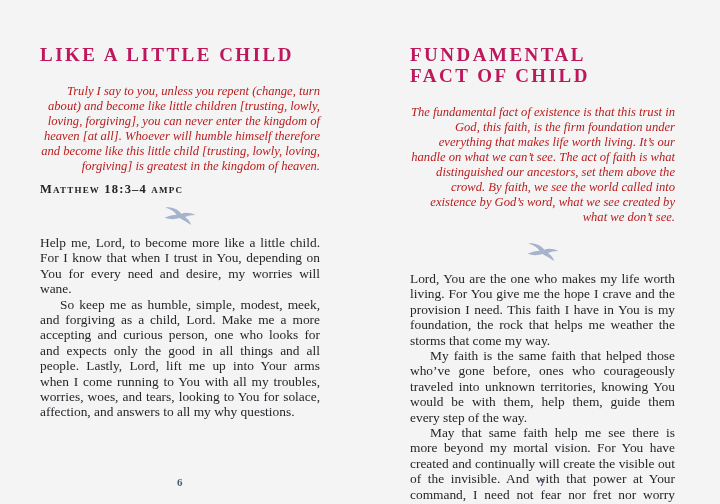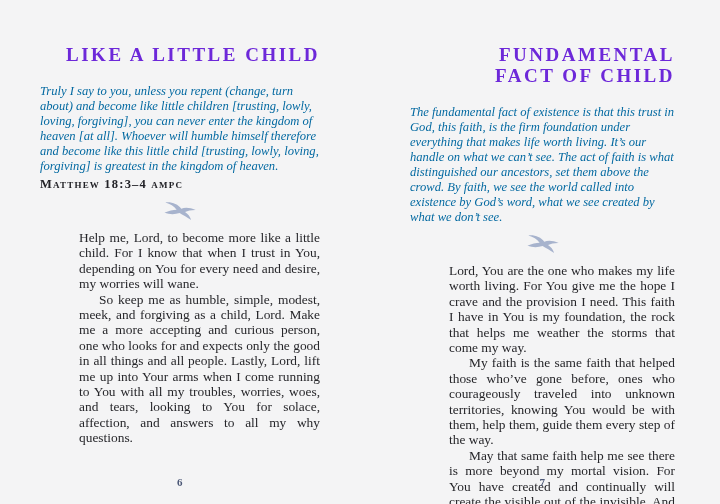--- a/index.html
+++ b/index.html
@@ -21,36 +21,36 @@
     position: relative;
     width: 360px;
     height: 504px;
     box-sizing: border-box;
   }
   .page.left  { padding: 44px 40px 0 40px; }
   .page.right { padding: 44px 45px 0 50px; }
 
   .page-title {
     margin: 0 0 19px 0;
-    text-align: right;
+    text-align: left;
     font-size: 19px;
     line-height: 21px;
     font-weight: 700;
     letter-spacing: 2.5px;
-    color: #6d28d9;
+    color: #be185d;
   }
   .page-title .title-line { display: block; }
 
   .quote {
-    margin: 0 auto;
-    text-align: left;
+    margin: 8px auto;
+    text-align: right;
     font-style: italic;
     font-size: 12.6px;
     line-height: 15px;
-    color: #0369a1;
+    color: #b91c1c;
   }
   .attribution {
     margin-top: 3px;
     text-align: left;
     font-variant: small-caps;
     font-size: 12.5px;
     letter-spacing: 1.2px;
     color: #222227;
     font-weight: 600;
   }
@@ -62,21 +62,20 @@
   }
   .bird svg {
     width: 34px;
     height: 22px;
     transform: rotate(-6deg);
   }
   .body-text {
     font-size: 13.4px;
     line-height: 15.4px;
     text-align: justify;
-    margin-left: 39px;
   }
   .body-text p { margin: 0; }
   .body-text p.indent { text-indent: 20px; }
 
   .page-number {
     position: absolute;
     bottom: 16px;
     text-align: center;
     font-size: 11px;
     font-weight: 700;

